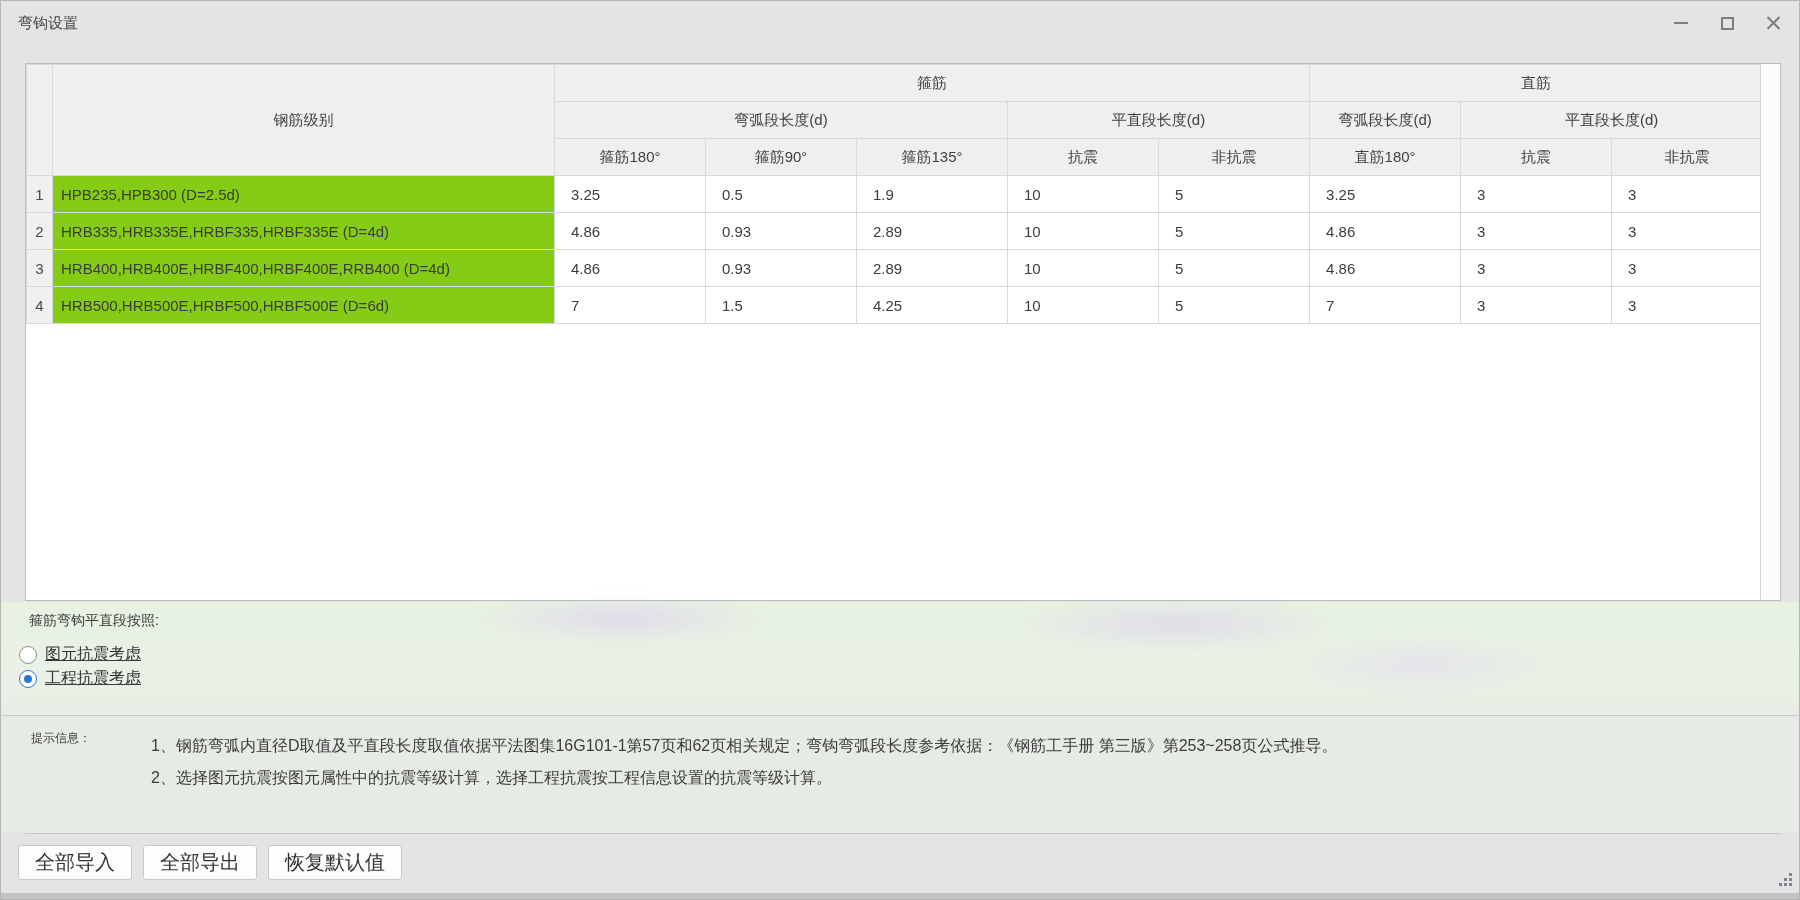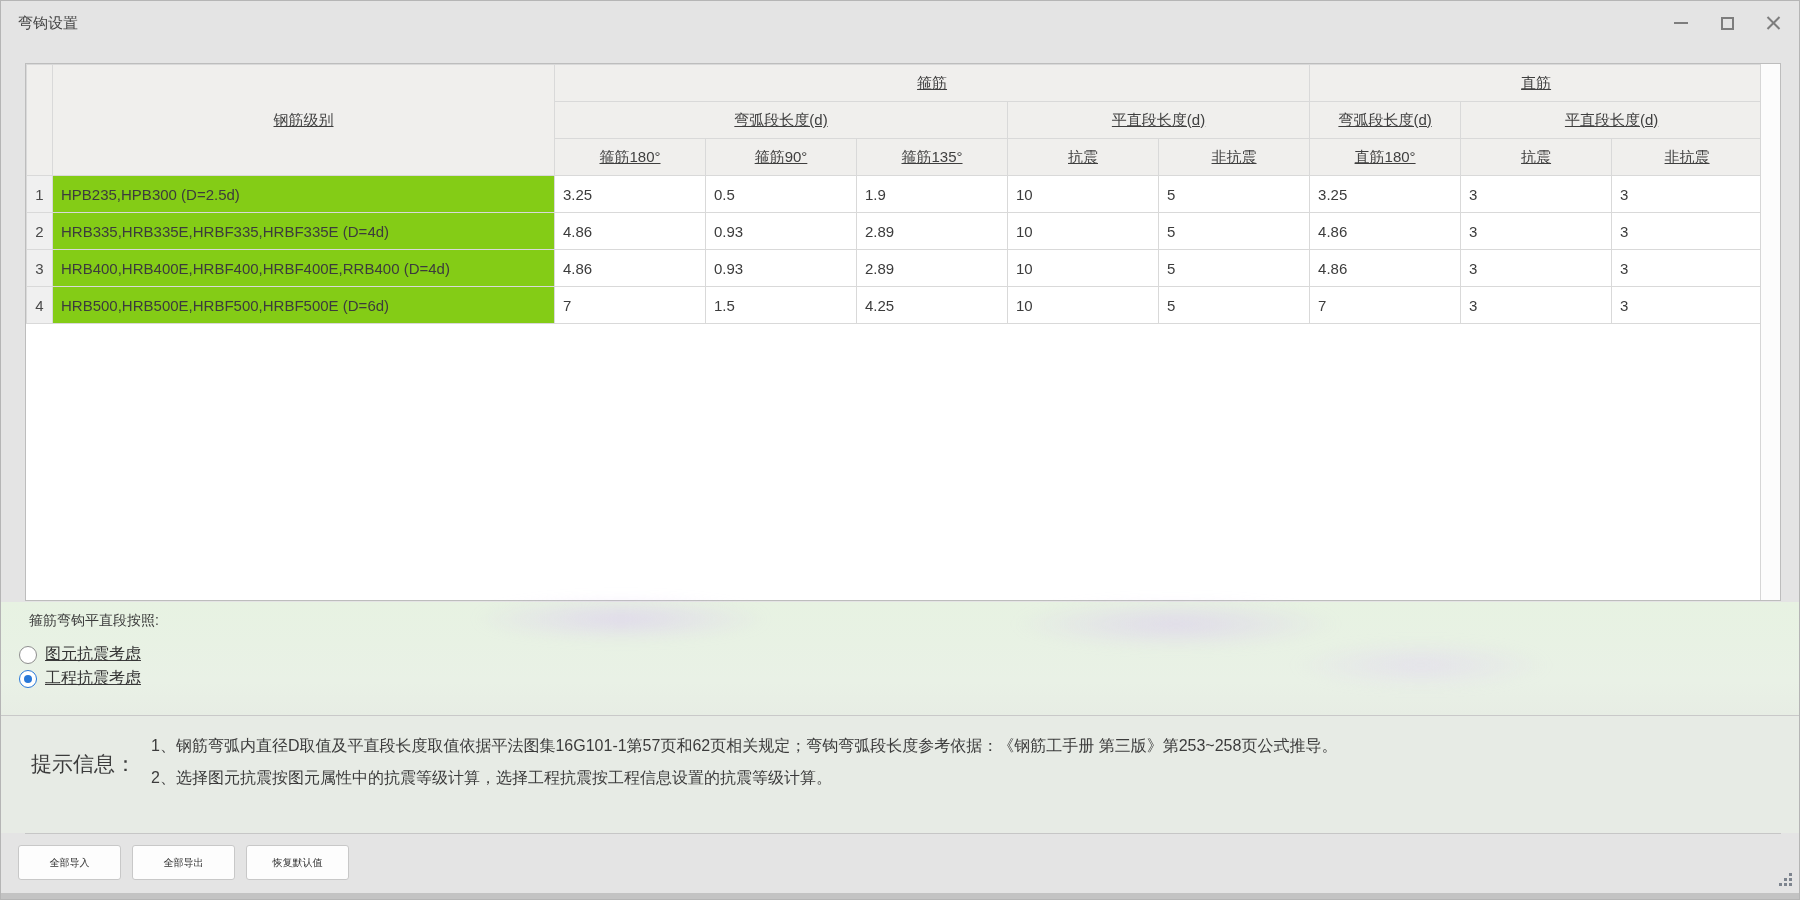--- a/index.html
+++ b/index.html
@@ -28,25 +28,25 @@
   .table-wrap {
     position:absolute; left:24px; top:62px; width:1756px; height:538px;
     background:#ffffff; border:1px solid #bdbdbd;
   }
   .scroll-strip {
     position:absolute; top:0; right:0; bottom:0; width:20px;
     background:#fcfcfc; border-left:1px solid #d6d6d6;
   }
   table { border-collapse:collapse; table-layout:fixed; width:1735px; }
   th,td { border:1px solid #d9d9d9; font-size:15px; font-weight:normal; overflow:hidden; white-space:nowrap; }
-  tr.h th { height:37px; background:#f0efed; color:#3f3f3f; text-align:center;text-decoration:underline; }
+  tr.h th { height:37px; background:#f0efed; color:#3f3f3f; text-align:center; }
   tr.d td { height:37px; }
   td.num { background:#f0f0f0; color:#4a4a4a; text-align:center; }
   td.level { background:#84cc16; padding-left:8px; }
-  td.val { background:#ffffff; padding-left:8px; }
+  td.val { background:#ffffff; padding-left:16px; }
 
   
   .option-band {
     position:absolute; left:0; top:601px; width:100%; height:113px;
     background:linear-gradient(180deg,#e7f2e2 0%,#e9f1e6 70%,#e7ede4 100%);
   }
   .blob { position:absolute; border-radius:50%; filter:blur(6px); pointer-events:none; }
   .blob1 { left:470px; top:-6px; width:300px; height:46px;
            background:radial-gradient(ellipse at center, rgba(216,190,245,.45), rgba(216,190,245,0) 70%); }
   .blob2 { left:1010px; top:-4px; width:330px; height:52px;
@@ -66,34 +66,34 @@
     content:""; position:absolute; left:4px; top:4px; width:8px; height:8px;
     border-radius:50%; background:#2878d8;
   }
   .radio-text { font-size:16px; color:#333; }
 
   
   .hint-band {
     position:absolute; left:0; top:714px; width:100%; height:118px;
     background:#e7ebe5; border-top:1px solid #c9c9c9;
   }
-  .hint-label { position:absolute; left:30px; top:14px; font-size:21px; color:#3b3b3b;margin-top:20px; }
+  .hint-label { position:absolute; left:30px; top:14px; font-size:12px; color:#3b3b3b; }
   .hint-lines { position:absolute; left:150px; top:14px; font-size:16px; color:#3b3b3b; line-height:32px; }
   .hint-lines .indent { padding-left:37px; }
 
   
   .footer {
     position:absolute; left:0; top:832px; width:100%; height:62px;
   }
   .footer-sep { position:absolute; left:24px; right:18px; top:0; border-top:1px solid #c6c6c6; }
   .footer-buttons { position:absolute; left:17px; top:12px; display:flex; gap:11px; }
   .btn {
     min-width:103px; height:35px; padding:0 16px;
     background:#fdfdfd; border:1px solid #c8c8c8; border-radius:3px;
-    font-size:10px; color:#333; font-family:inherit; cursor:pointer;
+    font-size:20px; color:#333; font-family:inherit; cursor:pointer;
   }
   .bottom-edge { position:absolute; left:0; bottom:0; width:100%; height:6px; background:#c3c3c3; }
 
   
   .resize-grip { position:absolute; right:7px; bottom:9px; width:16px; height:16px; cursor:nwse-resize; }
   .resize-grip i { position:absolute; width:3px; height:3px; background:#7d848e; }
   .g1{ right:0; bottom:10px; } .g2{ right:5px; bottom:5px; } .g3{ right:0; bottom:5px; }
   .g4{ right:10px; bottom:0; } .g5{ right:5px; bottom:0; } .g6{ right:0; bottom:0; }
 </style>
 </head>

